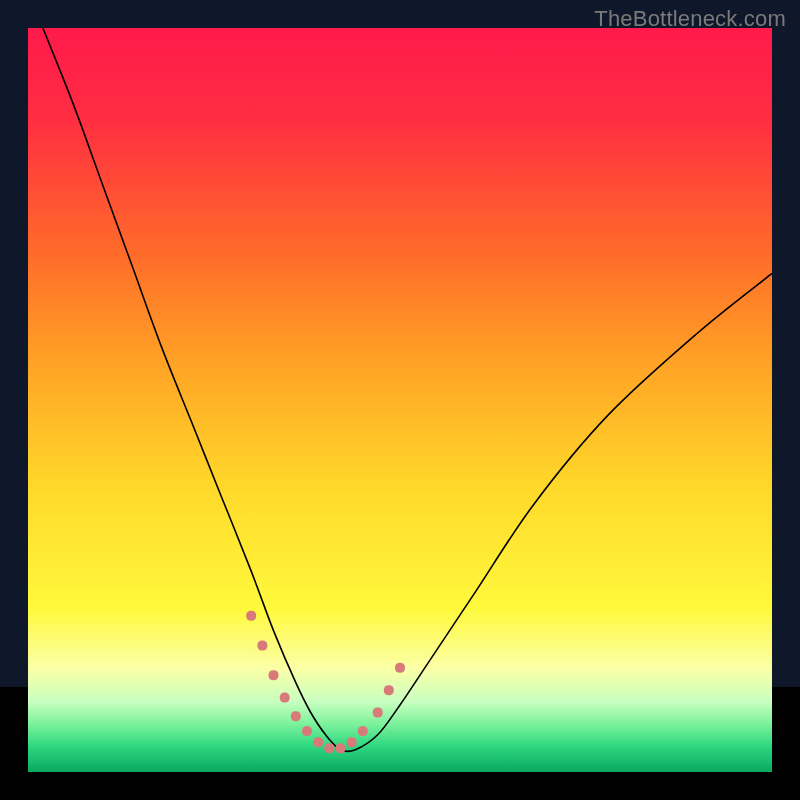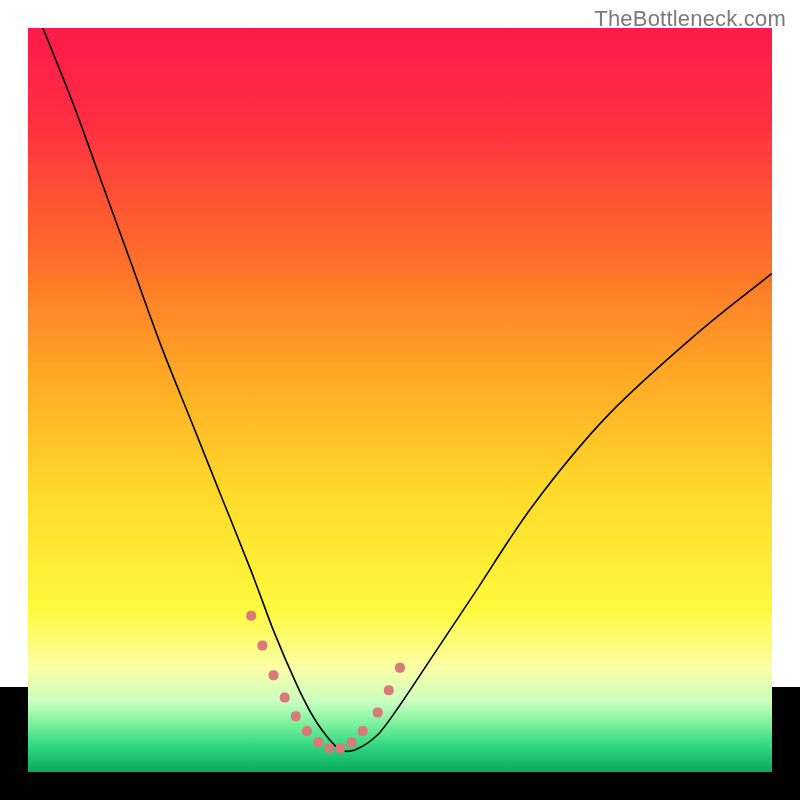--- a/index.html
+++ b/index.html
@@ -10,21 +10,21 @@
     background: #000;
     overflow: hidden;
     font-family: Arial, Helvetica, sans-serif;
   }
   .frame {
     position: absolute;
     top: 0;
     left: 0;
     width: 800px;
     height: 687px;
-    background: #ffffff;
+    background: #0f172a;
   }
   .plot-area {
     position: absolute;
     top: 28px;
     left: 28px;
     width: 744px;
     height: 744px;
     overflow: hidden;
   }
   .watermark {

